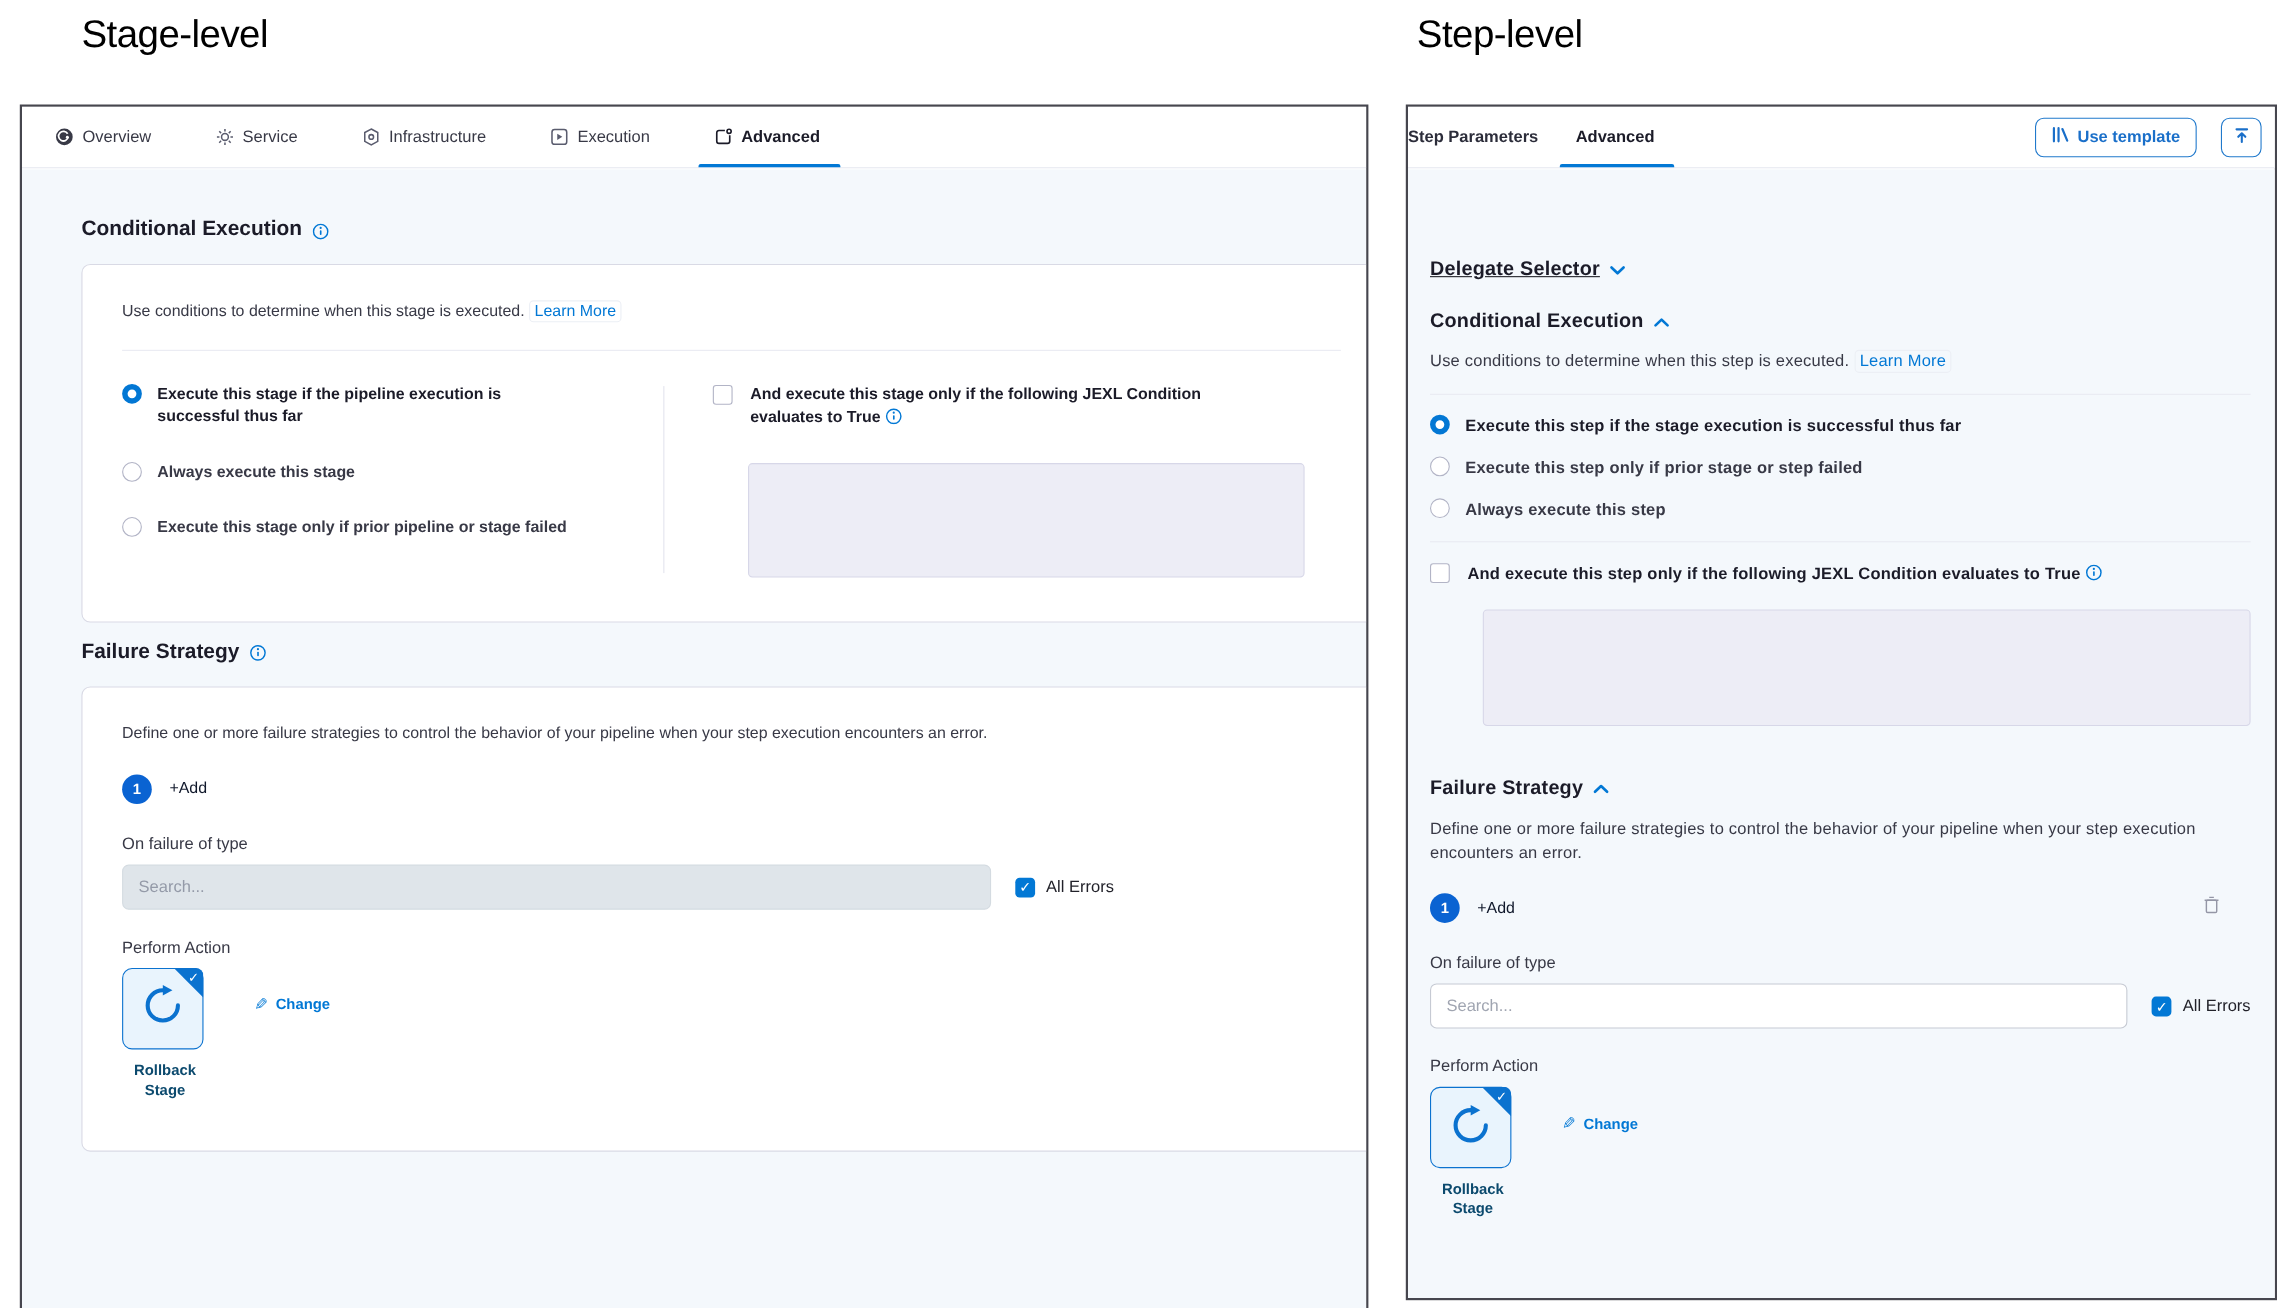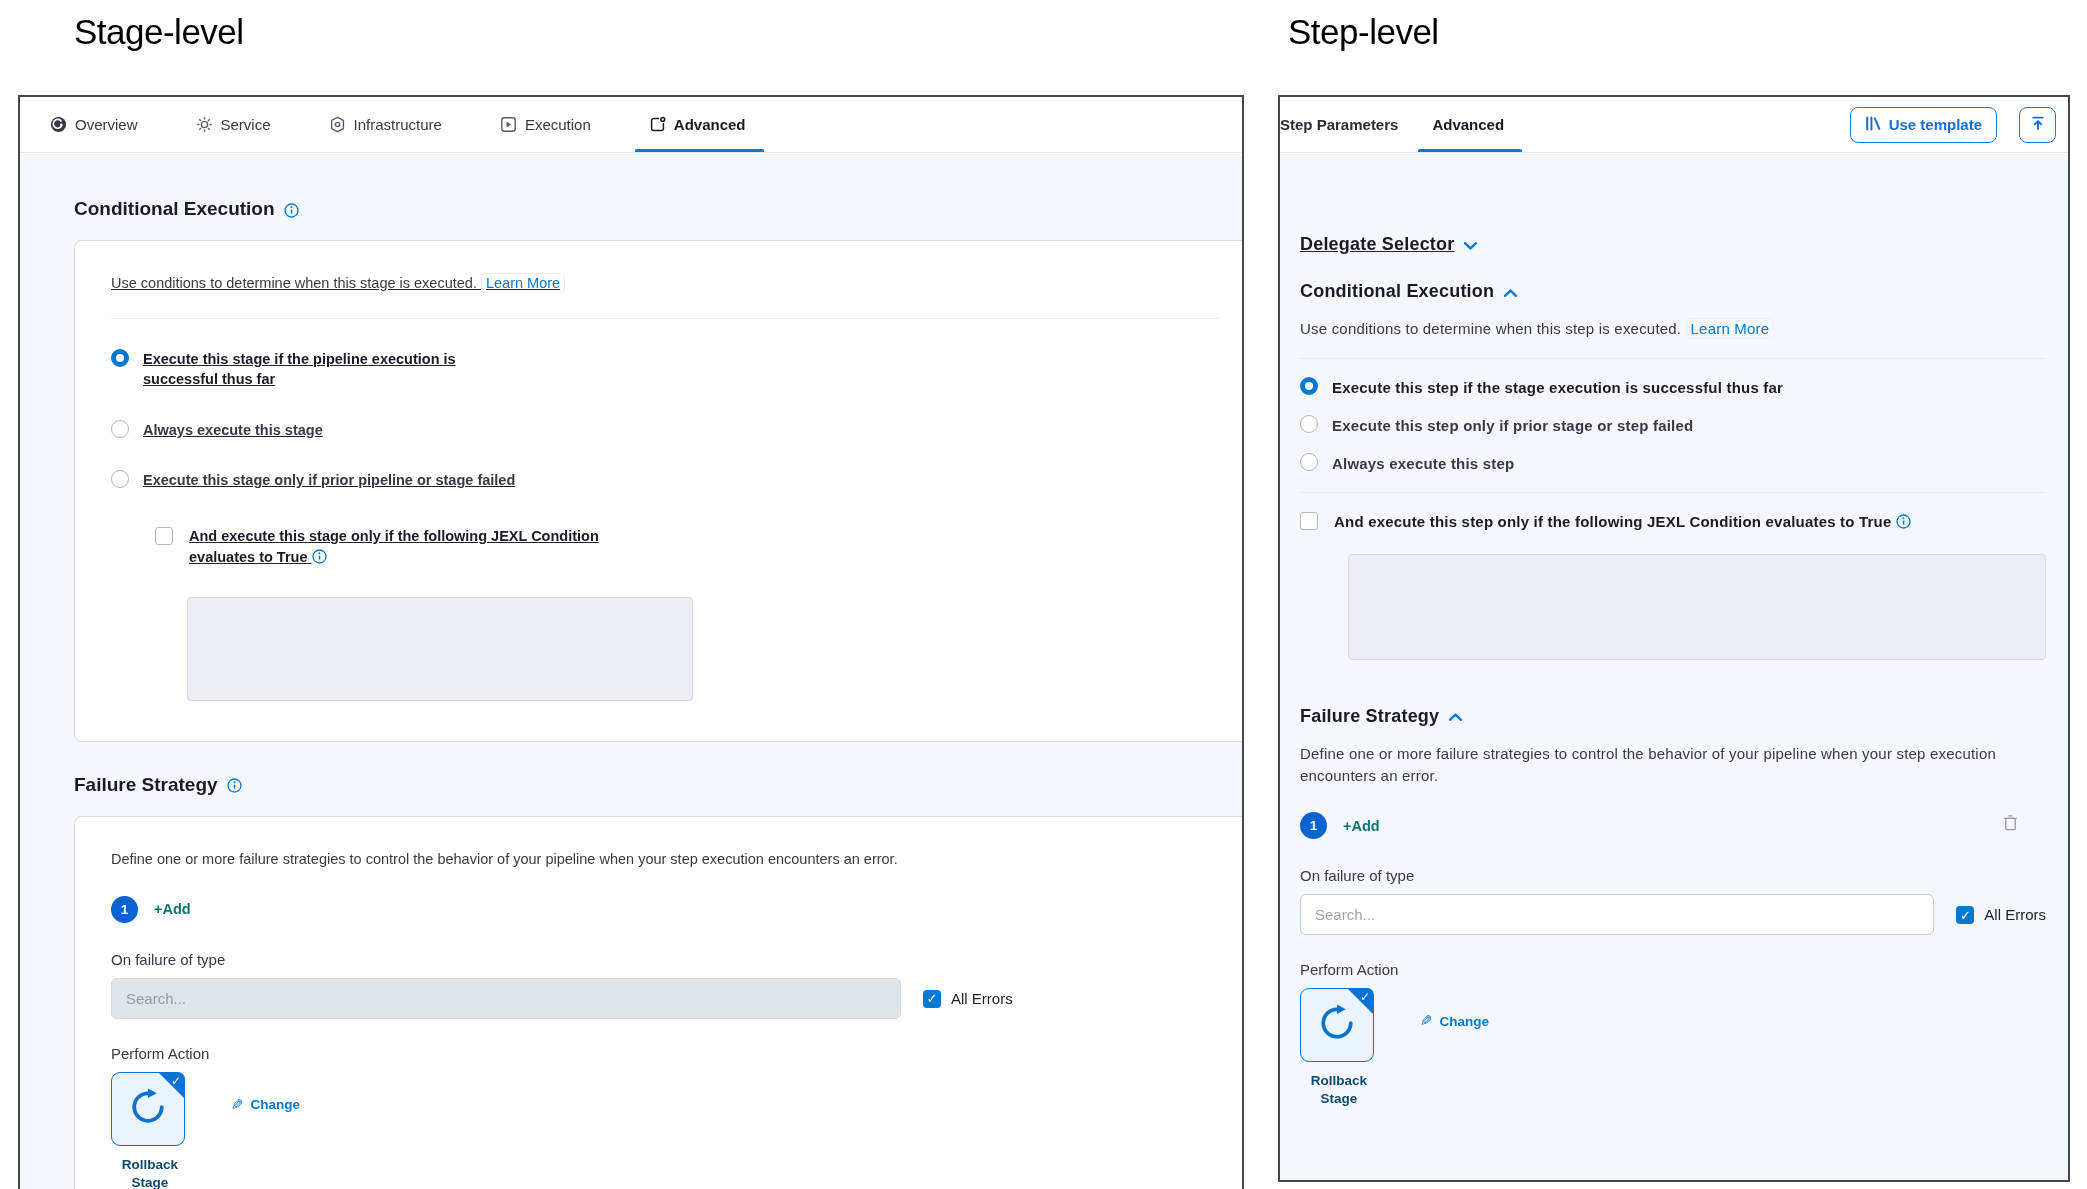--- a/index.html
+++ b/index.html
@@ -39,31 +39,31 @@
   .panel.step  .content { padding:80px 22px 0 20px; }
 
   .sec-head { display:flex; align-items:center; gap:9px; margin-bottom:20px; }
   .sec-head .t { font-size:19px; font-weight:700; color:#1b1b28; }
   .panel.step .sec-head .t { font-size:18px; letter-spacing:0.2px; }
   .chev { display:inline-flex; margin-top:2px; }
 
   .info { display:inline-flex; width:15px; height:15px; margin-top:2px; cursor:pointer; }
 
   .card { background:#fff; border:1px solid #d9dae5; border-radius:8px; margin-right:-16px; }
-  .card.ce { padding:32px 38px 40px 36px; margin-bottom:32px;text-decoration:underline; }
+  .card.ce { padding:32px 38px 40px 36px; margin-bottom:16px; }
   .card.fs { padding:32px 38px 46px 36px; }
 
   .desc { font-size:14.5px; color:#383946; line-height:1.45; }
   .panel.step .desc { font-size:15px; letter-spacing:0.2px; }
   .lm { color:#0278d5; text-decoration:none; border:1px solid #eceff5; border-radius:4px; padding:1px 4px; cursor:pointer; }
 
   .hdiv { border:none; border-top:1px solid #e9eaf2; margin:24px 0 30px; }
   .panel.step .hdiv { margin:18px 0 18px; }
 
-  .ce-cols { display:flex;flex-direction:column; }
+  .ce-cols { display:flex; }
   .radio-col { width:492px; flex:none; }
   .vdiv { width:1px; background:#e3e4ee; margin:2px 0 4px; align-self:stretch; }
   .jexl-col { flex:1; padding-left:44px; }
 
   .opt { display:flex; gap:14px; margin-bottom:30px; cursor:pointer; }
   .panel.step .opt { margin-bottom:17px; }
   .radio { flex:none; width:18px; height:18px; border-radius:50%; background:#fff; border:1px solid #b2b4c6; margin-top:0px; }
   .radio.sel { border:5.5px solid #0277d4; }
   .opt .lbl { font-size:14.5px; font-weight:600; color:#383946; line-height:1.4; }
   .panel.step .opt .lbl { font-size:15px; letter-spacing:0.2px; }
@@ -77,21 +77,21 @@
   .cbrow .lbl { font-size:14.5px; font-weight:600; color:#1b1b28; line-height:1.4; max-width:436px; }
   .panel.step .cbrow .lbl { font-size:15px; max-width:none; letter-spacing:0.2px; }
 
   .jexl-box { display:block; width:506px; height:104px; margin:30px 0 0 32px; background:#ededf6;
               border:1px solid #d7d7e8; border-radius:4px; resize:none; }
   .panel.step .jexl-box { width:calc(100% - 48px); margin:22px 0 0 48px; height:106px; }
 
   .addrow { display:flex; align-items:center; gap:16px; margin:26px 0 28px; position:relative; }
   .badge { width:27px; height:27px; border-radius:50%; background:#0a63d2; color:#fff; font-size:13.5px; font-weight:700;
            display:flex; align-items:center; justify-content:center; cursor:pointer; }
-  .addlink { color:#0f766e; font-size:14.5px; font-weight:700; text-decoration:none; cursor:pointer; }
+  .addlink { color:#0f172a; font-size:14.5px; font-weight:400; text-decoration:none; cursor:pointer; }
   .trash { position:absolute; right:28px; top:2px; display:inline-flex; cursor:pointer; }
 
   .field-label { font-size:15px; color:#383946; margin-bottom:10px; }
   .searchrow { display:flex; align-items:center; margin-bottom:26px; }
   .search { height:41px; border-radius:6px; font-size:15px; padding:0 14px; font-family:inherit; }
   .panel.stage .search { width:790px; background:#dfe5ea; border:1px solid #d4dbe1; color:#22222a; }
   .panel.stage .search::placeholder { color:#949aa8; }
   .panel.step .search { flex:1; background:#fff; border:1px solid #c6cad3; }
   .panel.step .search::placeholder { color:#a0a5b1; }
   .allerr { display:flex; align-items:center; gap:10px; margin-left:22px; cursor:pointer; }

